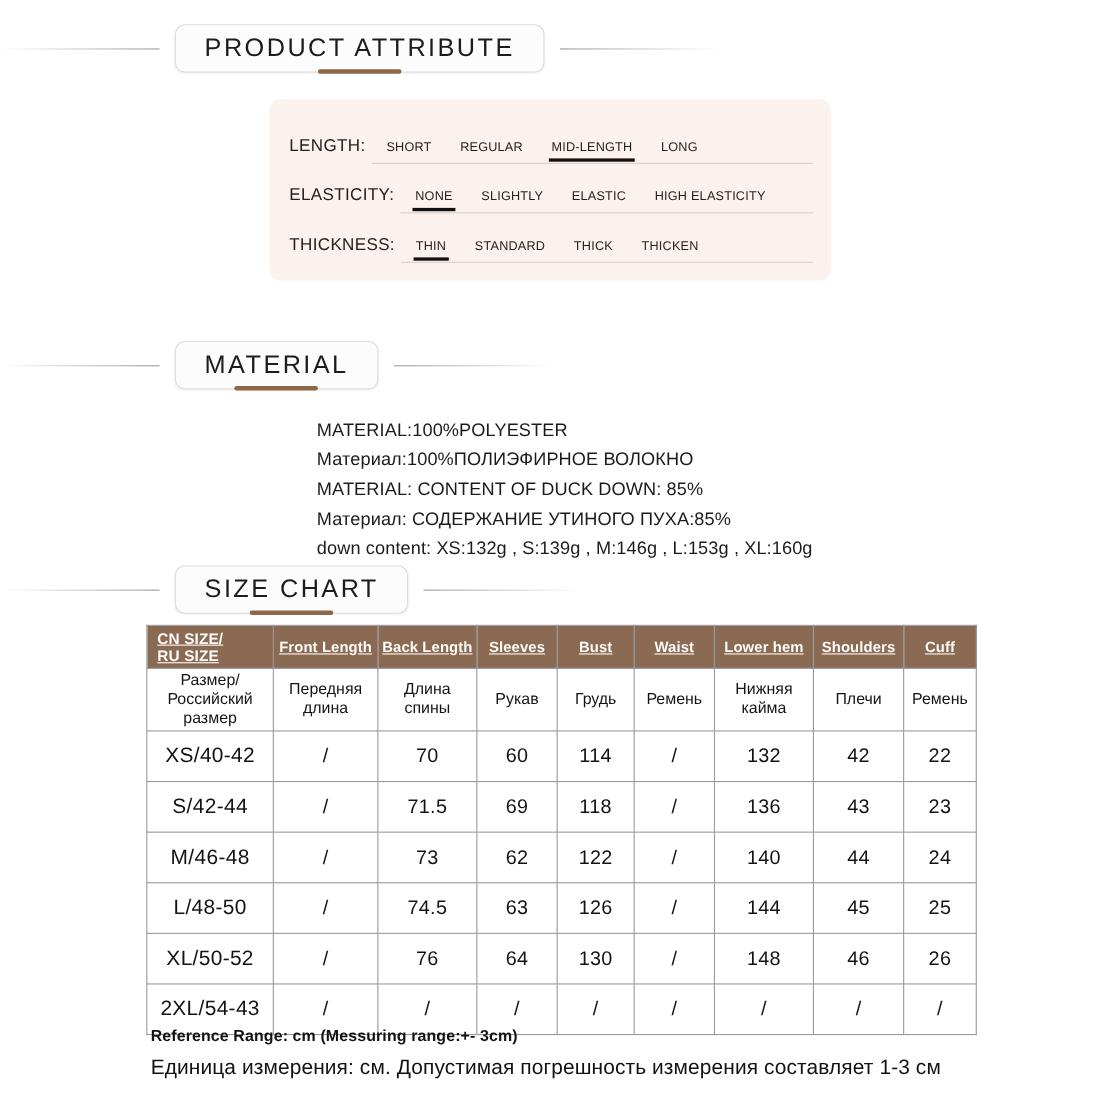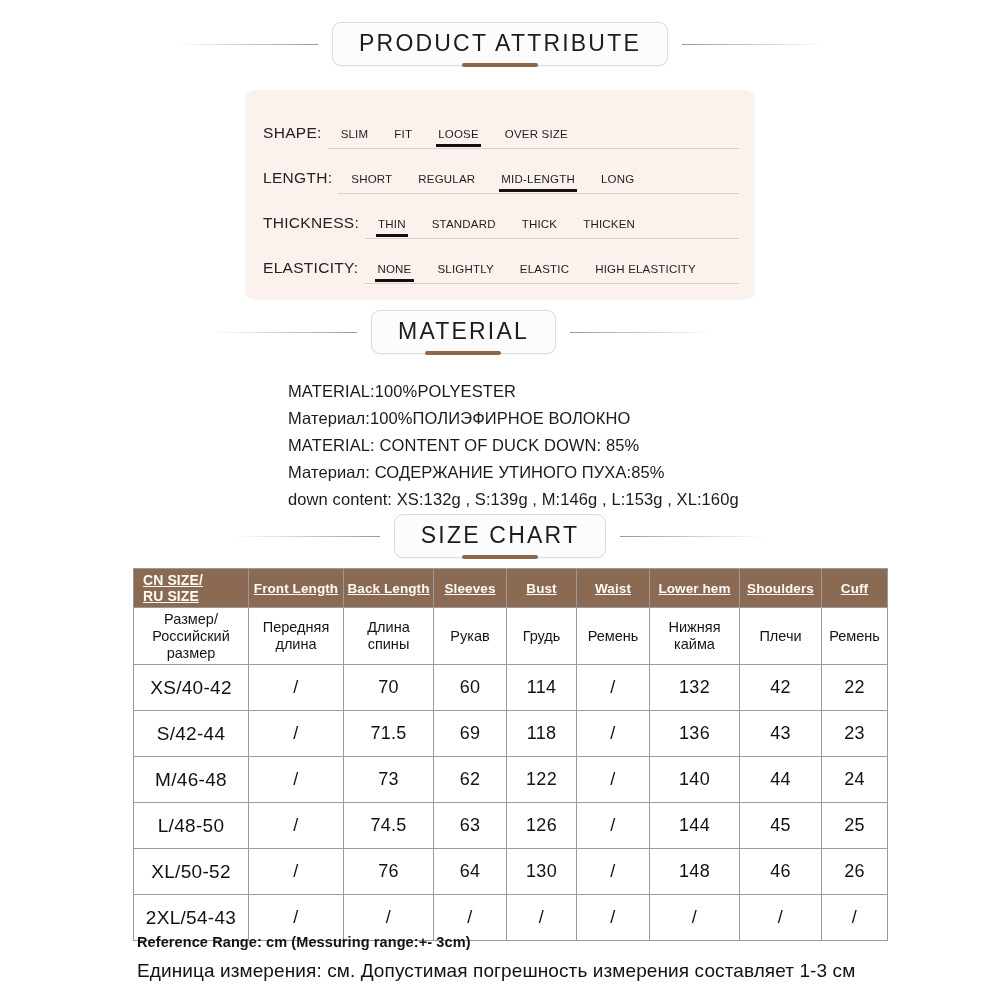--- a/index.html
+++ b/index.html
@@ -14,21 +14,21 @@
     color: #1a1a1a;
     position: relative;
     overflow: hidden;
   }
 
   
   .section-title {
     position: relative;
     display: flex;
     align-items: center;
-    justify-content: center;
+    justify-content: flex-start;
     height: 44px;
   }
   .title-rule {
     height: 1px;
     background: linear-gradient(to right, rgba(140,140,140,0), rgba(120,120,120,.75));
     flex: 0 0 145px;
   }
   .title-rule.right {
     background: linear-gradient(to left, rgba(140,140,140,0), rgba(120,120,120,.75));
   }
@@ -214,57 +214,48 @@
   <div class="title-rule"></div>
   <div class="title-box">
     <div class="label">PRODUCT ATTRIBUTE</div>
     <div class="title-underline"></div>
   </div>
   <div class="title-rule right"></div>
 </div>
 
 <div class="attr-panel">
 
-  <div class="attr-row">
-    <div class="attr-label">SHAPE:</div>
-    <div class="attr-options">
-      <span class="attr-opt">SLIM</span>
-      <span class="attr-opt">FIT</span>
-      <span class="attr-opt selected">LOOSE</span>
-      <span class="attr-opt">OVER SIZE</span>
-    </div>
-  </div>
 
   <div class="attr-row">
     <div class="attr-label">LENGTH:</div>
     <div class="attr-options">
       <span class="attr-opt">SHORT</span>
       <span class="attr-opt">REGULAR</span>
       <span class="attr-opt selected">MID-LENGTH</span>
       <span class="attr-opt">LONG</span>
     </div>
   </div>
 
   <div class="attr-row">
+    <div class="attr-label">ELASTICITY:</div>
+    <div class="attr-options">
+      <span class="attr-opt selected">NONE</span>
+      <span class="attr-opt">SLIGHTLY</span>
+      <span class="attr-opt">ELASTIC</span>
+      <span class="attr-opt">HIGH ELASTICITY</span>
+    </div>
+  </div>
+
+  <div class="attr-row">
     <div class="attr-label">THICKNESS:</div>
     <div class="attr-options">
       <span class="attr-opt selected">THIN</span>
       <span class="attr-opt">STANDARD</span>
       <span class="attr-opt">THICK</span>
       <span class="attr-opt">THICKEN</span>
-    </div>
-  </div>
-
-  <div class="attr-row">
-    <div class="attr-label">ELASTICITY:</div>
-    <div class="attr-options">
-      <span class="attr-opt selected">NONE</span>
-      <span class="attr-opt">SLIGHTLY</span>
-      <span class="attr-opt">ELASTIC</span>
-      <span class="attr-opt">HIGH ELASTICITY</span>
     </div>
   </div>
 
 </div>
 
 <div class="section-title pos-material-title">
   <div class="title-rule"></div>
   <div class="title-box">
     <div class="label">MATERIAL</div>
     <div class="title-underline"></div>

